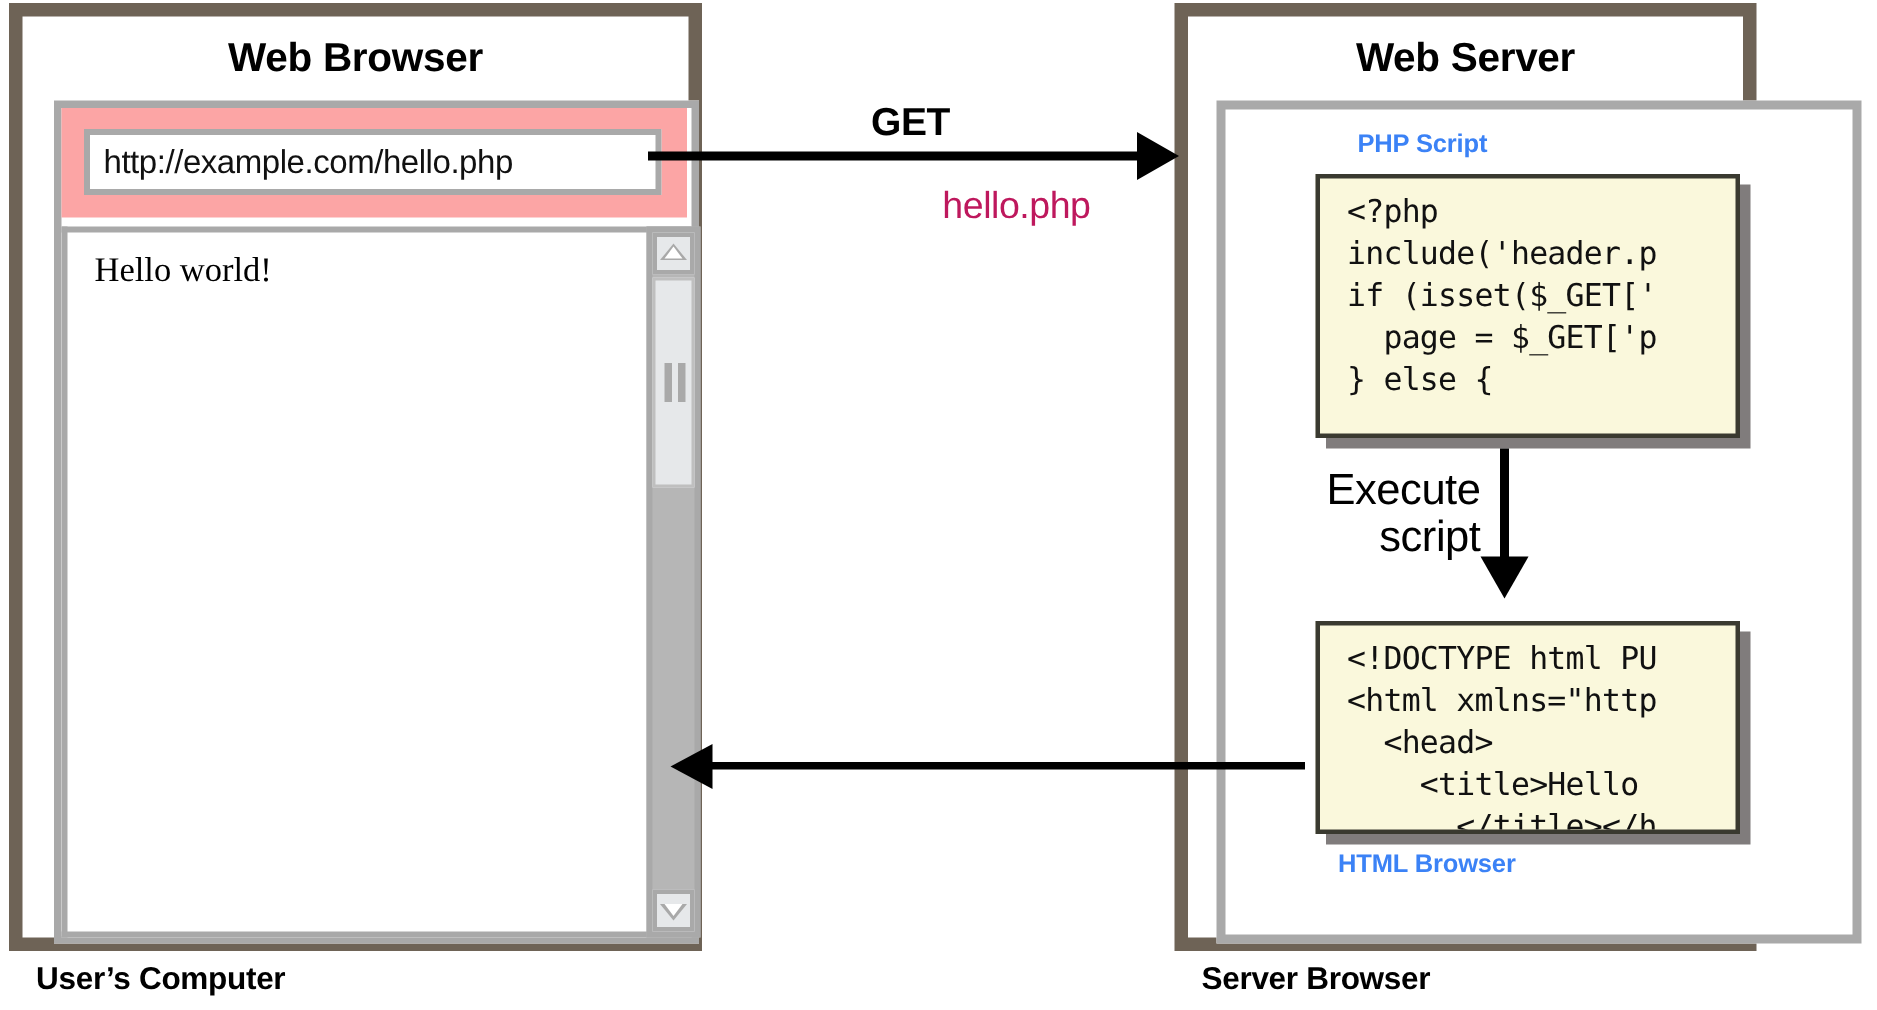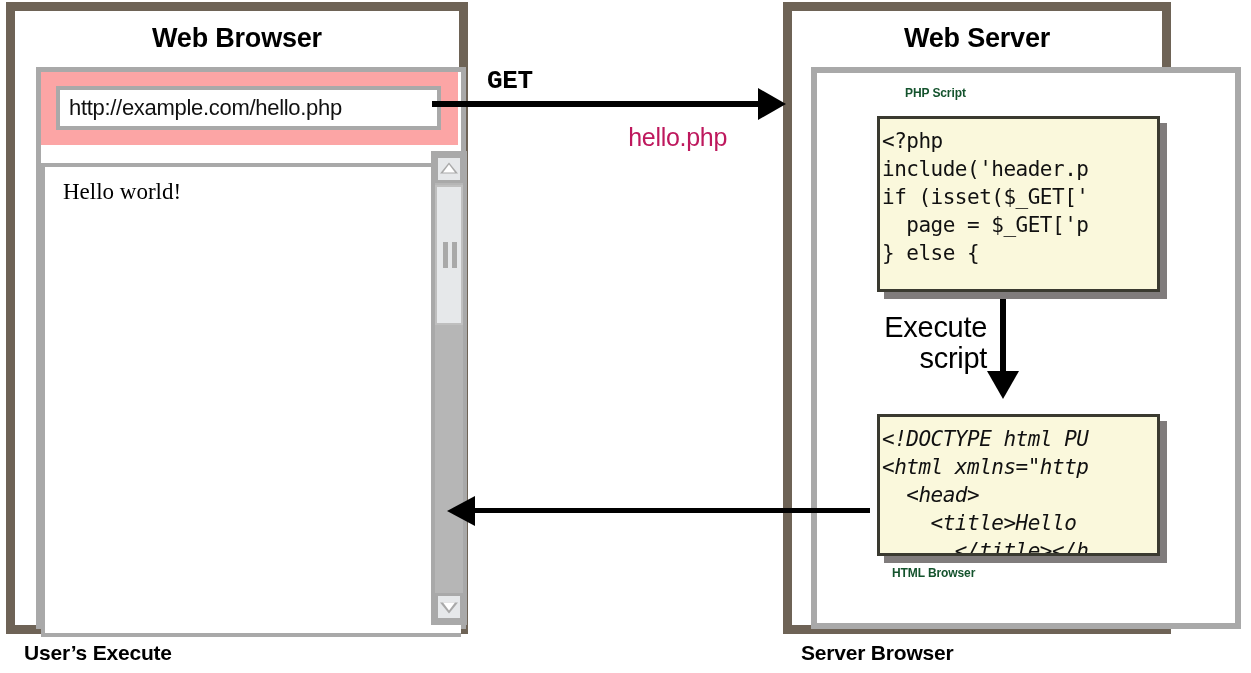--- a/index.html
+++ b/index.html
@@ -75,21 +75,20 @@
 
   
   #browser-viewport{
     position:absolute;
     left:0px; top:79px;
     width:420px; height:474px;
     border:4px solid #A9A9A9;
     border-right:none;
     background:#ffffff;
     box-sizing:border-box;
-    margin-top:12px;
   }
   #page-content{
     position:absolute;
     left:18px; top:12px;
     font-family:"Liberation Serif", serif;
     font-size:23px;
     color:#000;
   }
 
   
@@ -163,68 +162,67 @@
   #server-panel{
     position:absolute;
     left:19px; top:56px;
     width:430px; height:562px;
     border:6px solid #A9A9A9;
     background:#ffffff;
     box-sizing:border-box;
   }
   .panel-label{
     position:absolute;
-    font-size:12px;
+    font-size:17px;
     font-weight:bold;
-    color:#14532d;
+    color:#3b82f6;
     letter-spacing:-0.1px;
   }
   #php-script-label{ left:905px; top:86px; }
   #html-output-label{ left:892px; top:566px; }
 
   
   .code-box{
     position:absolute;
     background:#FAF8DC;
     border:3px solid #3A3A30;
     box-sizing:border-box;
     font-family:"DejaVu Sans Mono", monospace;
     font-size:21px;
     line-height:28px;
     color:#111;
-    padding:8px 0 0 2px;
+    padding:8px 0 0 18px;
     overflow:hidden;
     white-space:pre;
     box-shadow:7px 7px 0 0 #807C7C;
     letter-spacing:-0.5px;
   }
   #php-code  { left:877px; top:116px; width:283px; height:176px; }
-  #html-code { left:877px; top:414px; width:283px; height:142px;font-style:italic; }
+  #html-code { left:877px; top:414px; width:283px; height:142px; }
 
   
   .arrow-line{ position:absolute; background:#000; }
   .arrow-head{ position:absolute; width:0;height:0; }
 
   #get-arrow-line{ left:432px; top:101px; width:330px; height:6px; }
   #get-arrow-head{
     left:758px; top:88px;
     border-top:16px solid transparent;
     border-bottom:16px solid transparent;
     border-left:28px solid #000;
   }
   #get-label{
     position:absolute;
     left:487px; top:66px;
     width:240px;
-    text-align:left;
+    text-align:center;
     font-size:26px;
     font-weight:bold;
     color:#000;
     letter-spacing:-0.3px;
-    font-family:Liberation Mono, monospace;
   }
   #get-sublabel{
     position:absolute;
     left:487px; top:123px;
     width:240px;
     text-align:right;
     font-size:25px;
     color:#be185d;
     letter-spacing:-0.3px;
   }
@@ -281,21 +279,21 @@
         <span class="sb-grip" id="grip-b"></span>
       </div>
       <div class="sb-btn" id="sb-down">
         <span class="sb-tri"></span>
       </div>
     </div>
 
   </div>
 </div>
 
-<div class="computer-label" id="user-computer-label">User’s Execute</div>
+<div class="computer-label" id="user-computer-label">User’s Computer</div>
 
 <div id="server-frame" class="frame">
 
   <div class="frame-title" style="top:12px;">Web Server</div>
 
   <div id="server-panel"></div>
 </div>
 
 <div class="panel-label" id="php-script-label">PHP Script</div>
 

